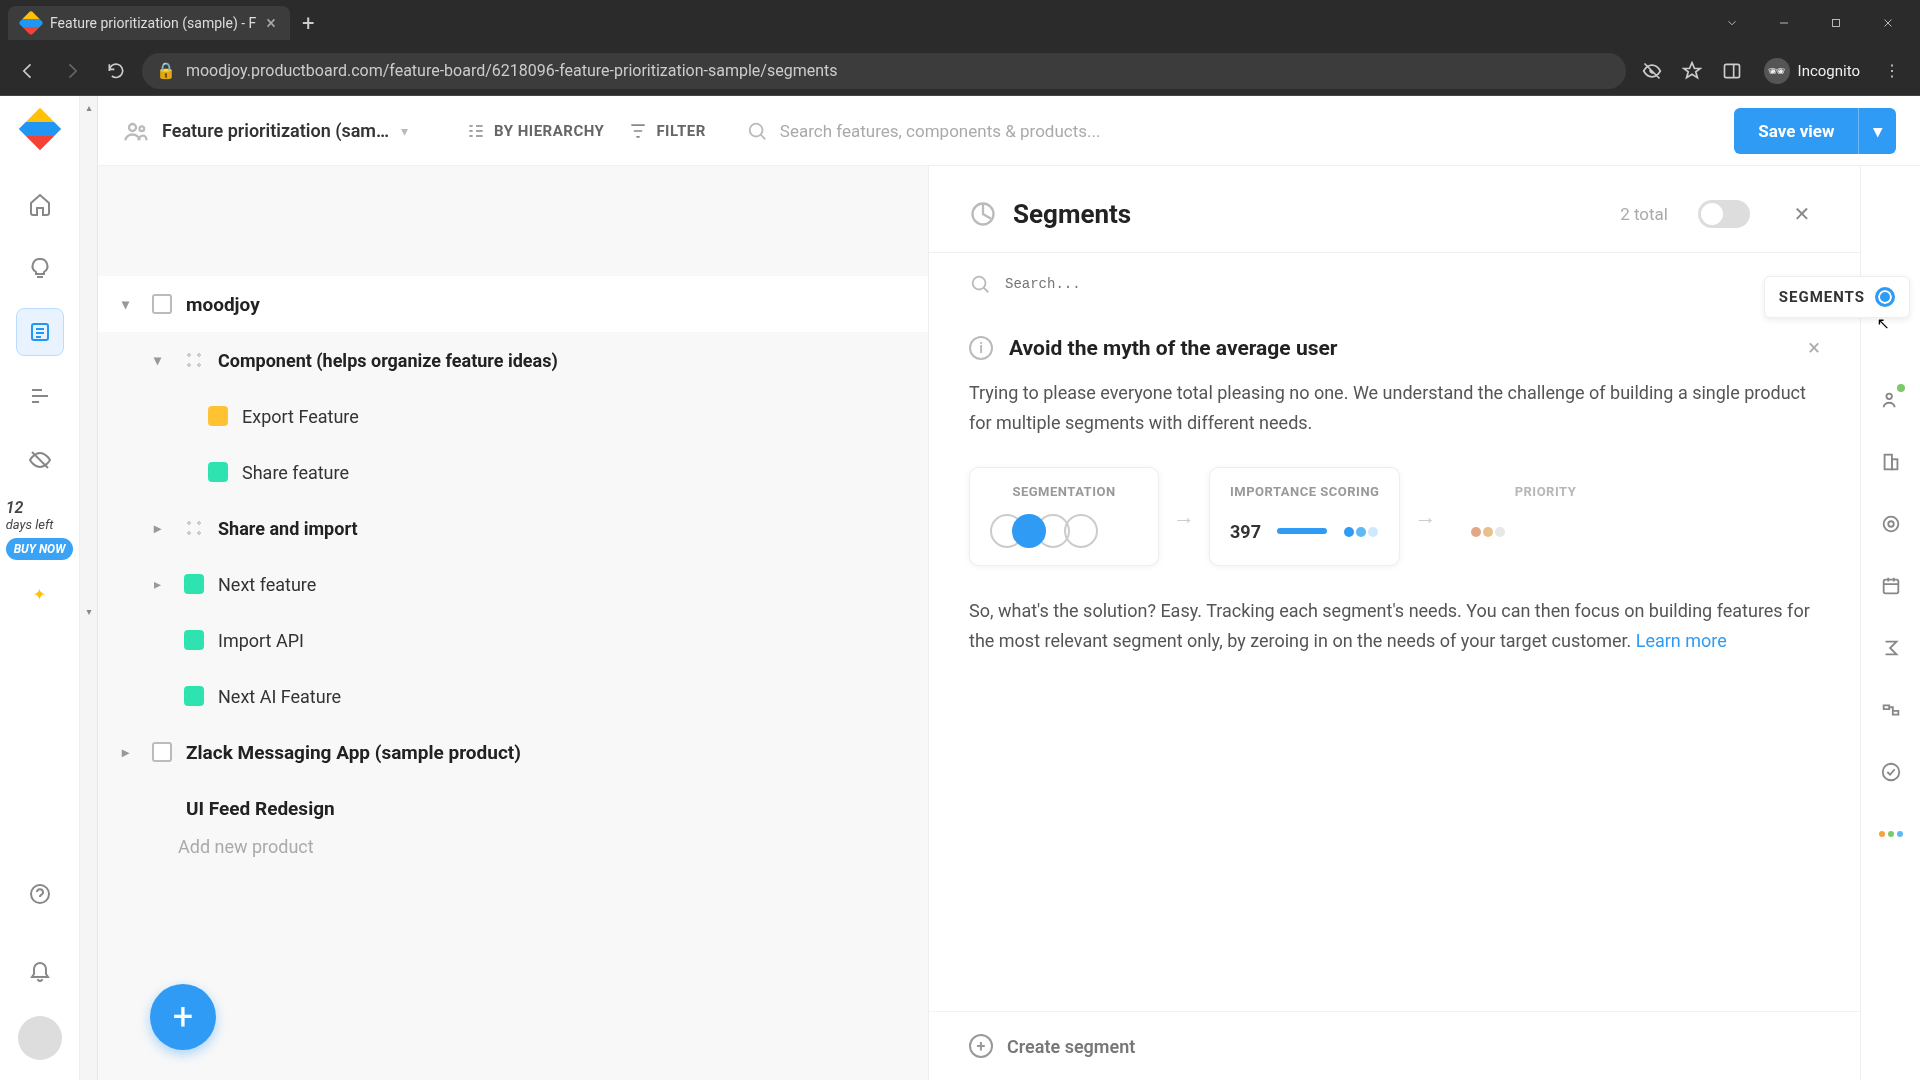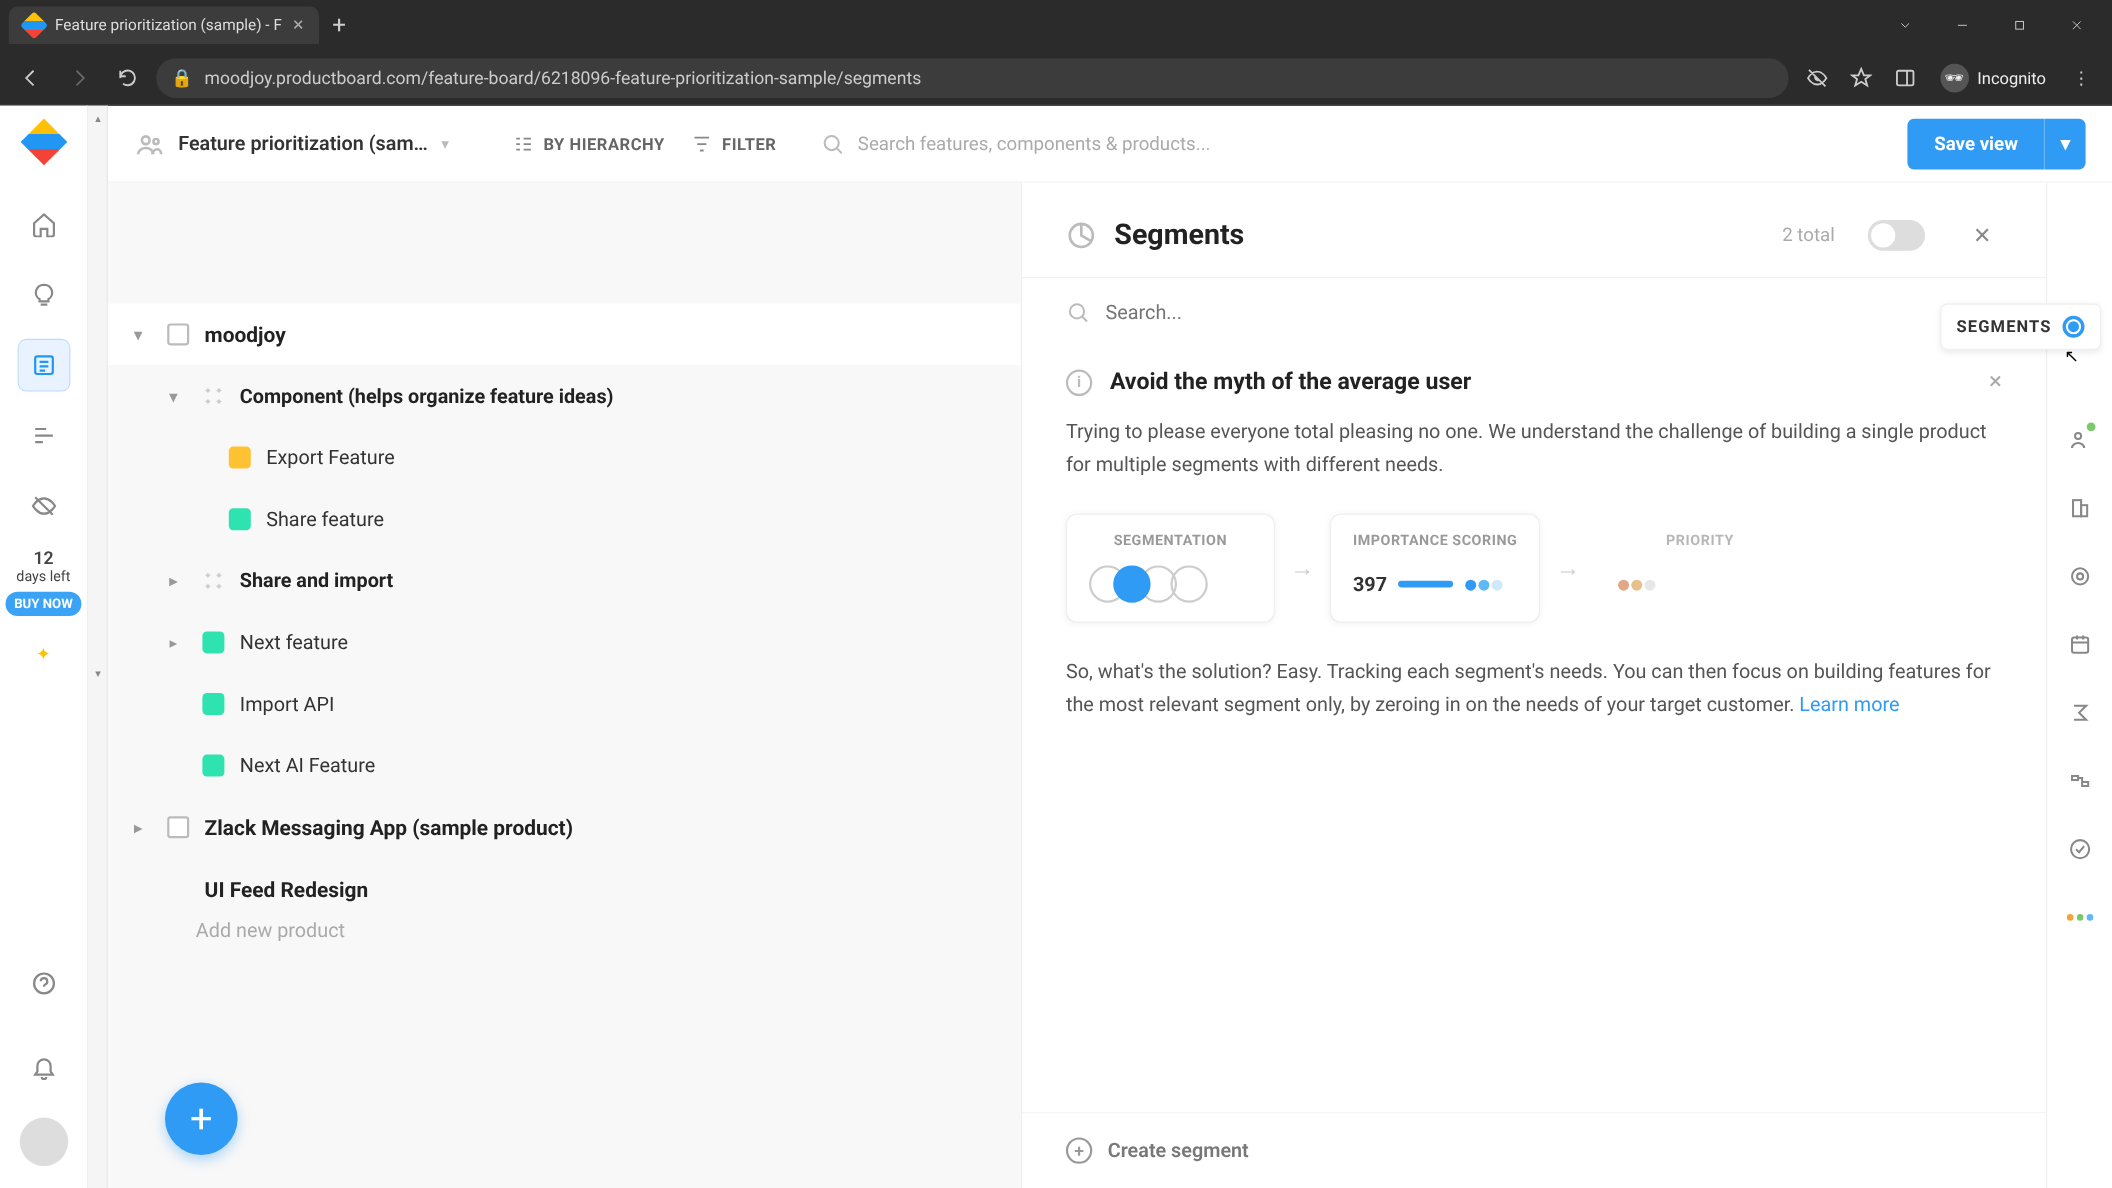--- a/index.html
+++ b/index.html
@@ -30,21 +30,21 @@
 .incog-hat { width:26px; height:26px; background:#555; border-radius:50%; display:flex; align-items:center; justify-content:center; font-size:14px;}
 
 
 .app { display:flex; height:calc(1080px - 96px); }
 .left-rail { width:80px; background:#fff; border-right:1px solid #eee; display:flex; flex-direction:column; align-items:center; padding-top:12px; gap:4px; position:relative; }
 .logo-mini { width:42px; height:42px; margin-bottom:20px; display:flex; align-items:center; justify-content:center; }
 .logo-diamond { width:30px; height:30px; transform:rotate(45deg); background:linear-gradient(135deg,#ffc107 0%,#ffc107 33%,#2196f3 33%,#2196f3 66%,#f44336 66%); }
 .rail-item { width:48px; height:48px; display:flex; align-items:center; justify-content:center; border-radius:8px; color:#888; cursor:pointer; margin:6px 0; }
 .rail-item.active { color:#2196f3; background:#e8f3ff; border:1px solid #bcdcff; }
 .rail-item svg { width:24px; height:24px; fill:none; stroke:currentColor; stroke-width:2; }
-.trial-box { text-align:center; color:#444; font-size:13px; margin-top:4px;}
+.trial-box { text-align:left; color:#444; font-size:13px; margin-top:4px;font-style:italic;}
 .trial-big { font-weight:600; font-size:16px; }
 .buy-btn { background:#3aa3f5; color:#fff; border-radius:14px; padding:4px 8px; font-size:12px; font-weight:700; margin-top:6px; cursor:pointer; }
 .rail-bottom { margin-top:auto; display:flex; flex-direction:column; align-items:center; gap:16px; padding-bottom:20px; }
 .avatar { width:44px; height:44px; border-radius:50%; background:#ddd; }
 .sparkle { color:#ffc107; }
 
 .scroll-stub { width:18px; background:#f5f5f5; border-right:1px solid #e5e5e5; position:relative; }
 .scroll-arrow { position:absolute; left:2px; width:14px; height:14px; font-size:10px; color:#888; text-align:center; }
 
 .main { flex:1; display:flex; flex-direction:column; }
@@ -82,34 +82,34 @@
 
 .panel { flex:1; background:#fff; border-left:1px solid #eee; display:flex; flex-direction:column; position:relative; }
 .panel-head { display:flex; align-items:center; padding:30px 40px 20px; gap:16px; border-bottom:1px solid #f0f0f0; }
 .panel-head-icon { width:28px; height:28px; color:#bbb; }
 .panel-title { font-weight:700; font-size:26px; color:#222; }
 .panel-total { margin-left:auto; color:#aaa; font-size:17px; }
 .toggle { width:52px; height:28px; background:#ddd; border-radius:14px; position:relative; margin-left:14px; cursor:pointer; }
 .toggle::after { content:''; position:absolute; left:3px; top:3px; width:22px; height:22px; background:#fff; border-radius:50%; }
 .panel-close { width:36px; height:36px; display:flex; align-items:center; justify-content:center; color:#888; font-size:20px; cursor:pointer; margin-left:18px; border-radius:50%; }
 .panel-search { margin:20px 40px; display:flex; align-items:center; gap:14px; color:#bbb; }
-.panel-search input { border:none; outline:none; font-size:18px; flex:1; }
+.panel-search input { border:none; outline:none; font-size:14px; flex:1;font-family:Liberation Mono, monospace; }
 .panel-body { padding:0 40px; overflow-y:auto; flex:1; }
 .tip-box { position:relative; padding:20px 0; }
 .tip-head { display:flex; align-items:center; gap:16px; }
 .info-icon { width:24px; height:24px; border:2px solid #bbb; border-radius:50%; color:#bbb; display:flex; align-items:center; justify-content:center; font-size:14px; font-weight:700; }
 .tip-title { font-weight:700; font-size:21px; color:#222; }
 .tip-close { margin-left:auto; color:#aaa; font-size:22px; cursor:pointer; }
 .tip-body { color:#555; font-size:18px; line-height:1.65; margin-top:18px; }
 .tip-link { color:#2f9bf4; cursor:pointer; }
 .cards-row { display:flex; align-items:center; gap:14px; margin:30px 0; }
 .card { background:#fff; border:1px solid #eee; border-radius:10px; padding:16px 20px; box-shadow:0 1px 6px rgba(0,0,0,0.06); display:flex; flex-direction:column; gap:14px; min-width:190px; }
 .card.faded { filter:grayscale(0.3); opacity:0.7; border:none; box-shadow:none; }
 .card-title { color:#999; font-size:13px; font-weight:700; letter-spacing:0.5px; text-align:center; }
-.card-vis { display:flex; align-items:center; justify-content:flex-start; gap:6px; height:36px; }
+.card-vis { display:flex; align-items:center; justify-content:space-between; gap:6px; height:36px; }
 .venn { position:relative; width:110px; height:40px; }
 .venn span { position:absolute; width:34px; height:34px; border:2px solid #ccc; border-radius:50%; top:3px; }
 .venn .c1 { left:0; }
 .venn .c2 { left:22px; background:#2f9bf4; border-color:#2f9bf4; z-index:2;}
 .venn .c3 { left:46px; }
 .venn .c4 { left:74px; }
 .score-row { display:flex; align-items:center; gap:10px; }
 .score-num { font-weight:700; font-size:18px; color:#333; }
 .score-bar { width:50px; height:6px; background:#2f9bf4; border-radius:3px; }
 .dots span { width:10px; height:10px; border-radius:50%; display:inline-block; margin:0 1px; }

